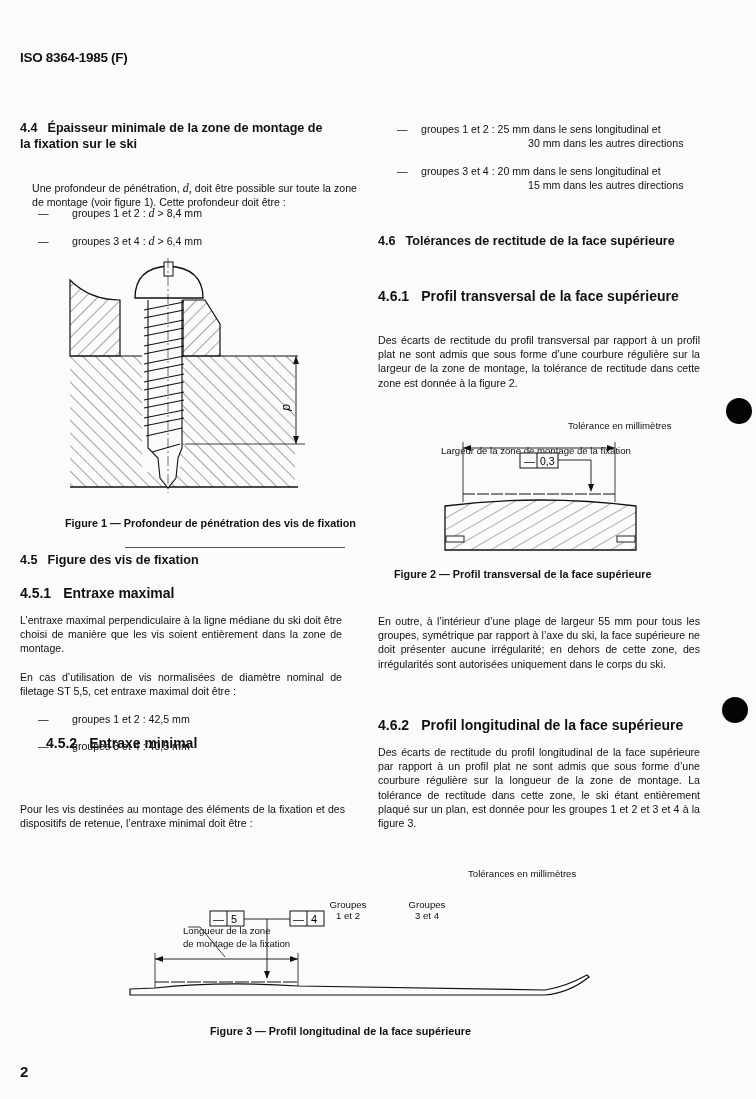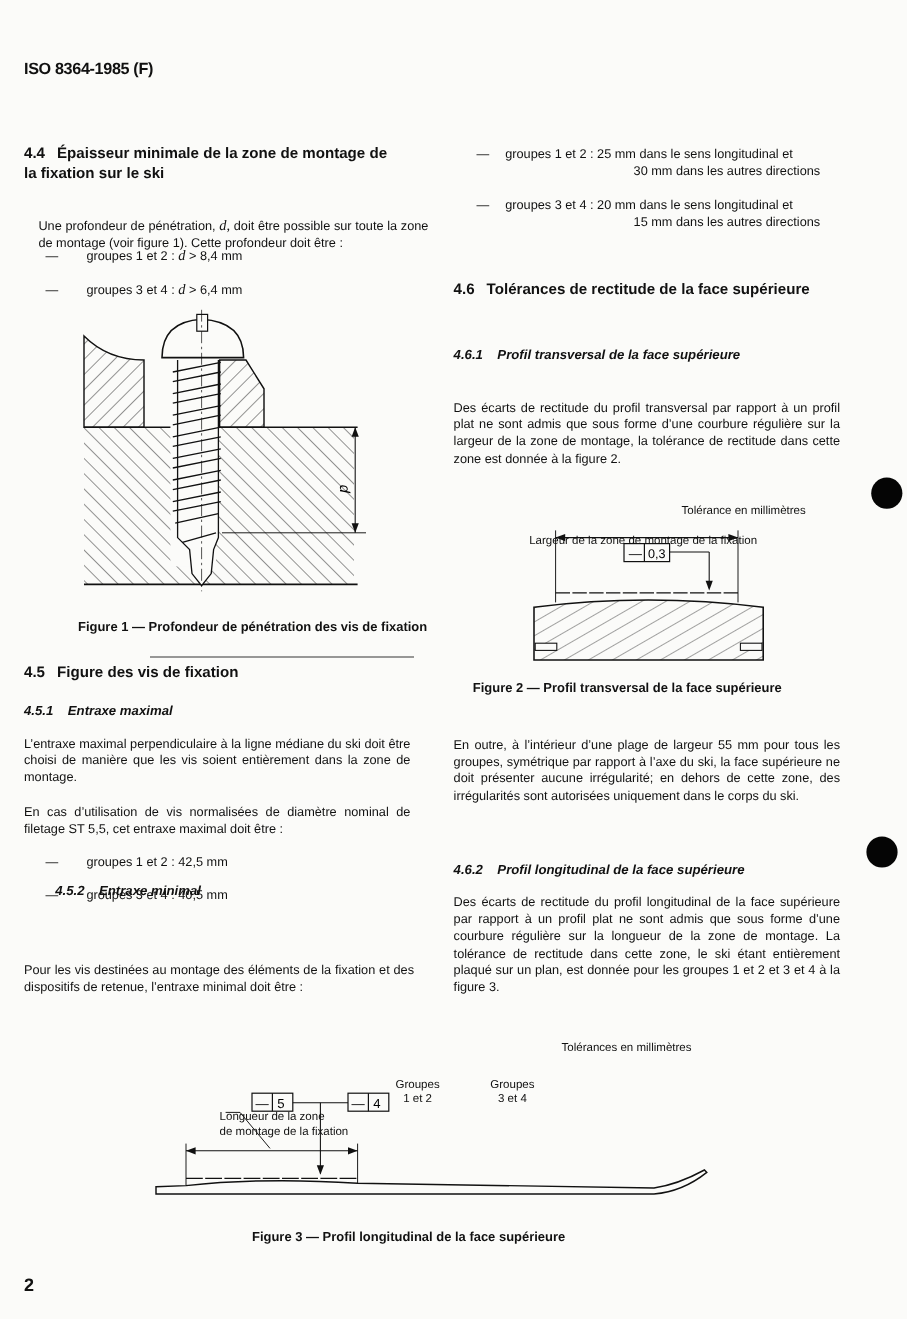--- a/index.html
+++ b/index.html
@@ -5,21 +5,21 @@
   html, body { margin: 0; padding: 0; }
   body {
     width: 756px; height: 1099px; position: relative; overflow: hidden;
     background: #fbfbf9; color: #111;
     font-family: "Liberation Sans", sans-serif;
   }
   .abs { position: absolute; }
   .doc-id { left: 20px; top: 50px; font-weight: bold; font-size: 13.5px; letter-spacing: -0.3px; }
   .h2 { font-weight: bold; font-size: 12.6px; line-height: 16px; }
   .h2 .num { margin-right: 10px; }
-  .h3 { font-weight: bold; font-size: 11px; line-height: 14px; font-style: italic; }
+  .h3 { font-weight: bold; font-size: 14px; line-height: 14px; }
   .h3 .num { margin-right: 12px; }
   .p { font-size: 10.6px; line-height: 14.2px; text-align: justify; }
   .li { font-size: 10.6px; line-height: 14.2px; }
   .li .dash { display: inline-block; width: 34px; }
   .caption { font-weight: bold; font-size: 10.8px; }
   .small { font-size: 9.6px; margin-top: 16px; }
   .dot { width: 26px; height: 26px; border-radius: 50%; background: #050505; }
   .rule { height: 1px; background: #555; }
   .pageno { left: 20px; top: 1063px; font-weight: bold; font-size: 15px; }
   i.var { font-family: "Liberation Serif", serif; font-size: 12px; }

